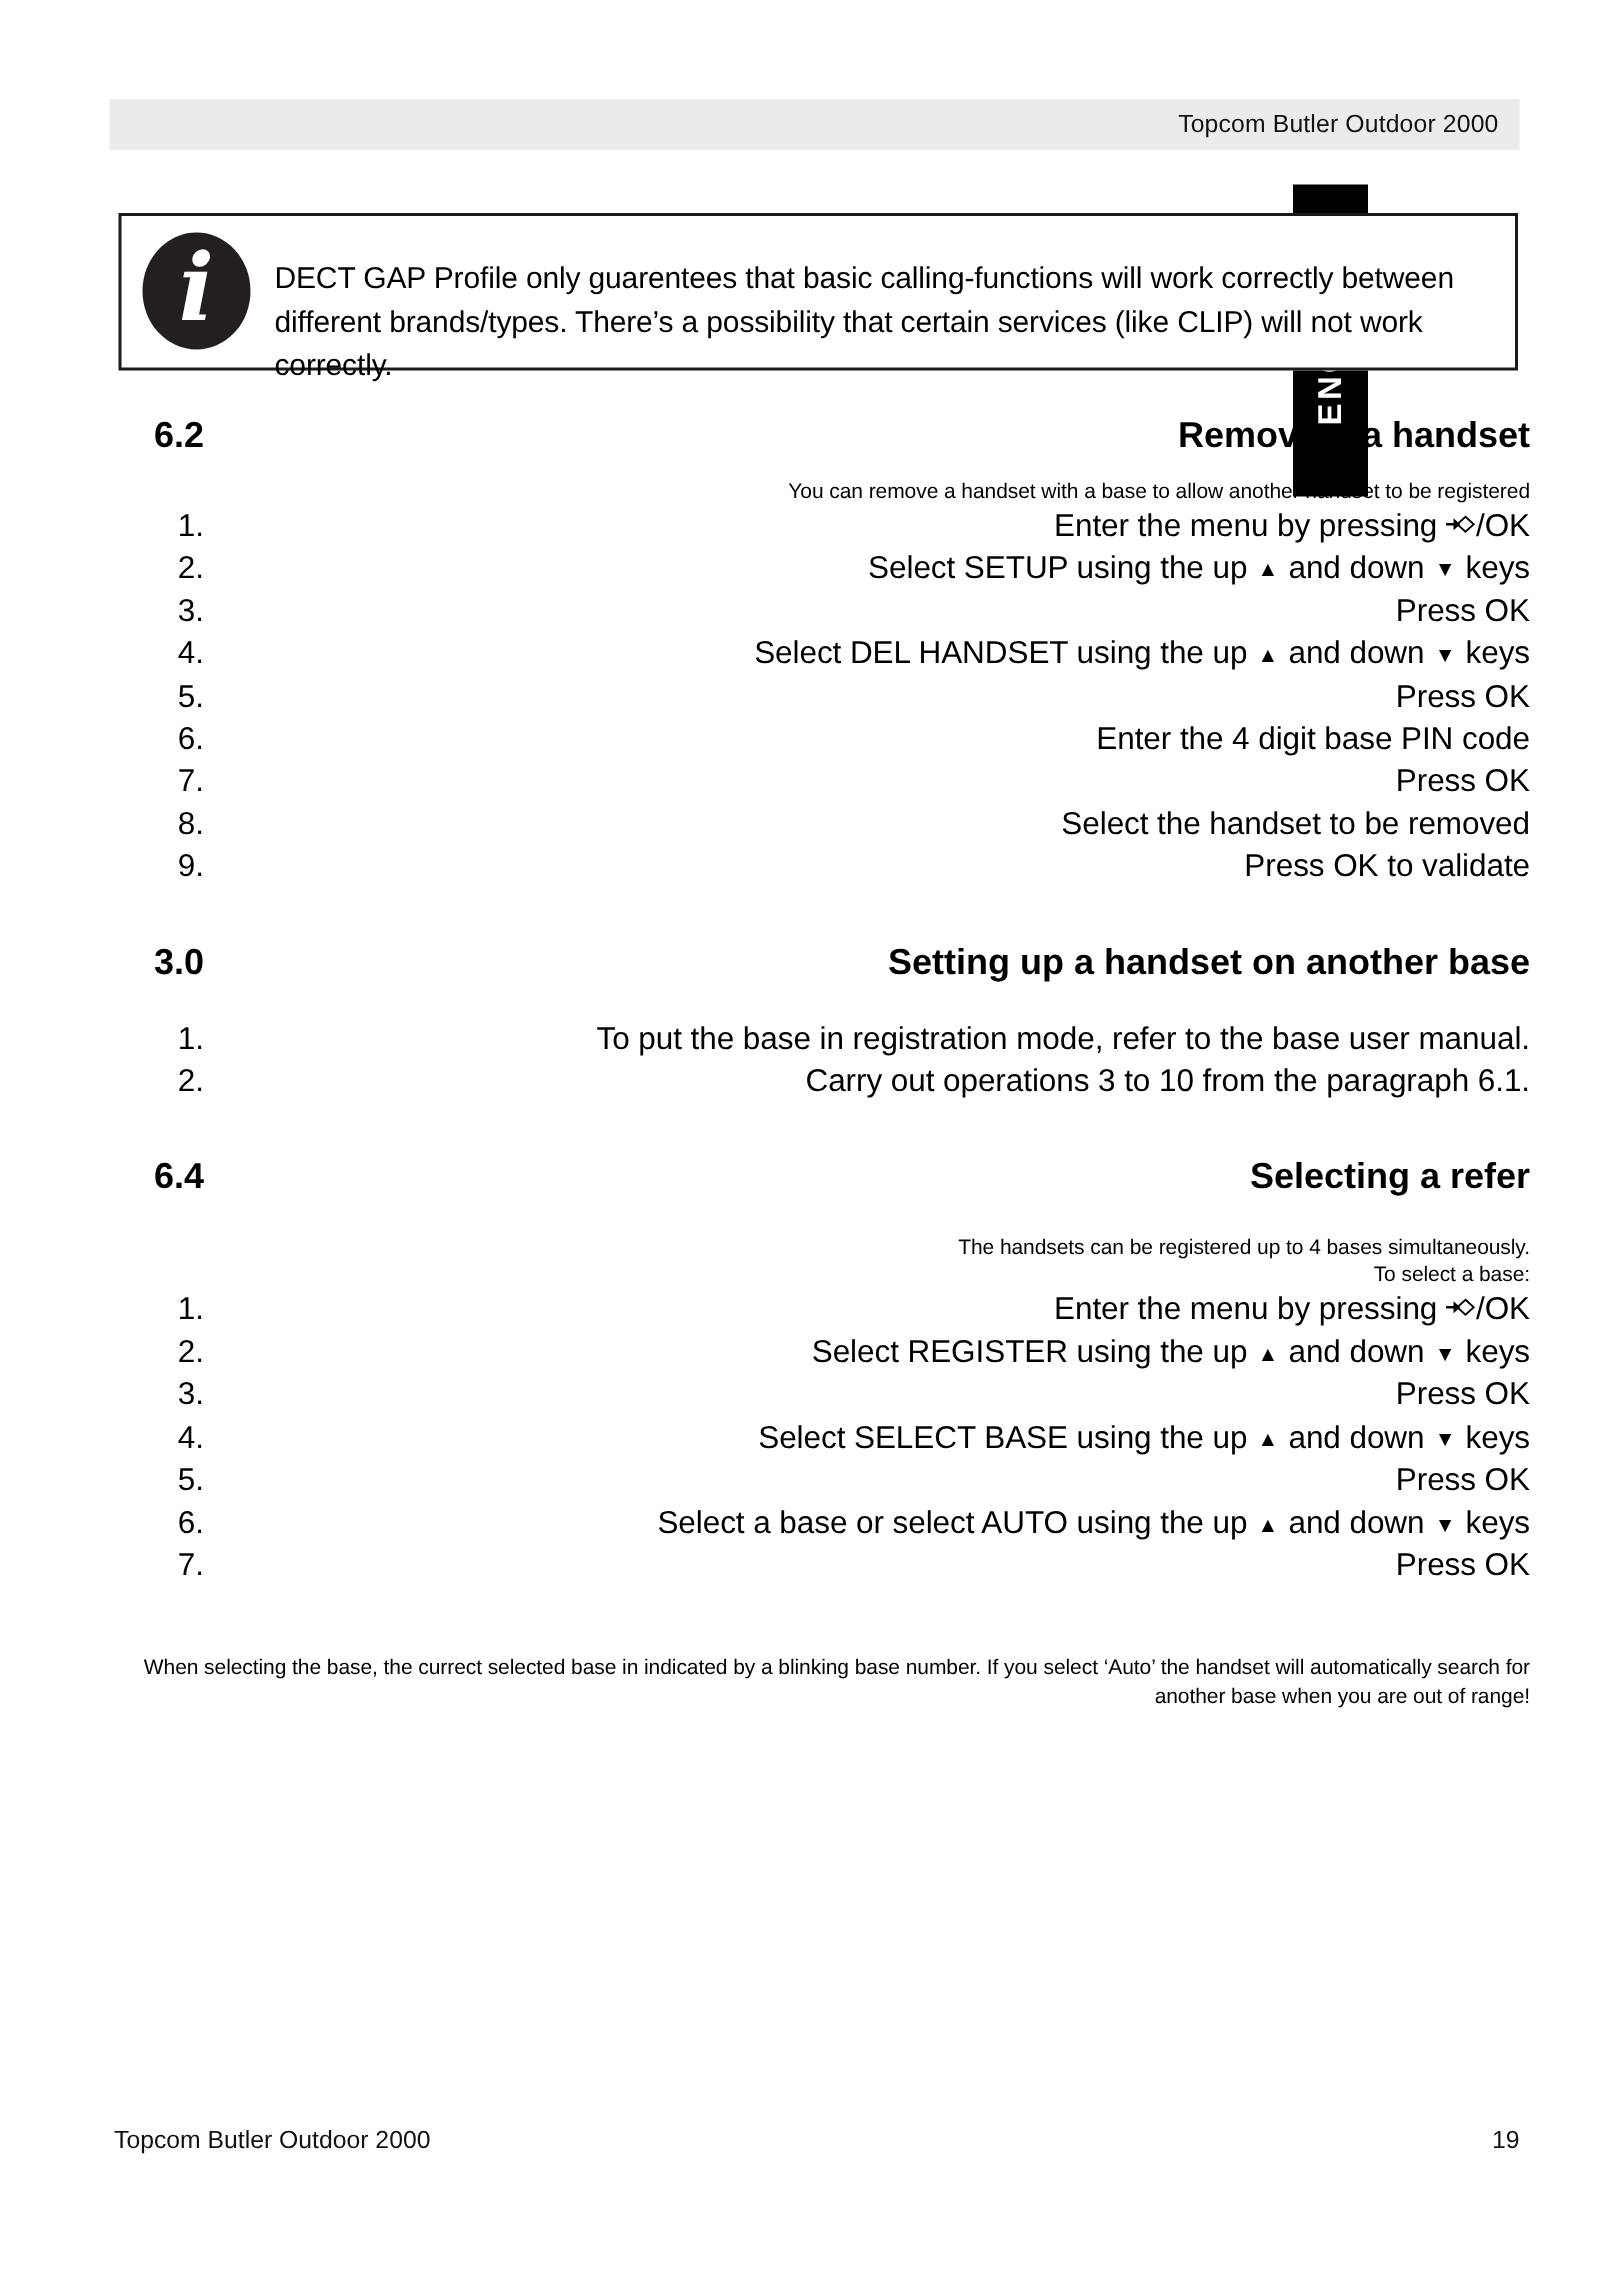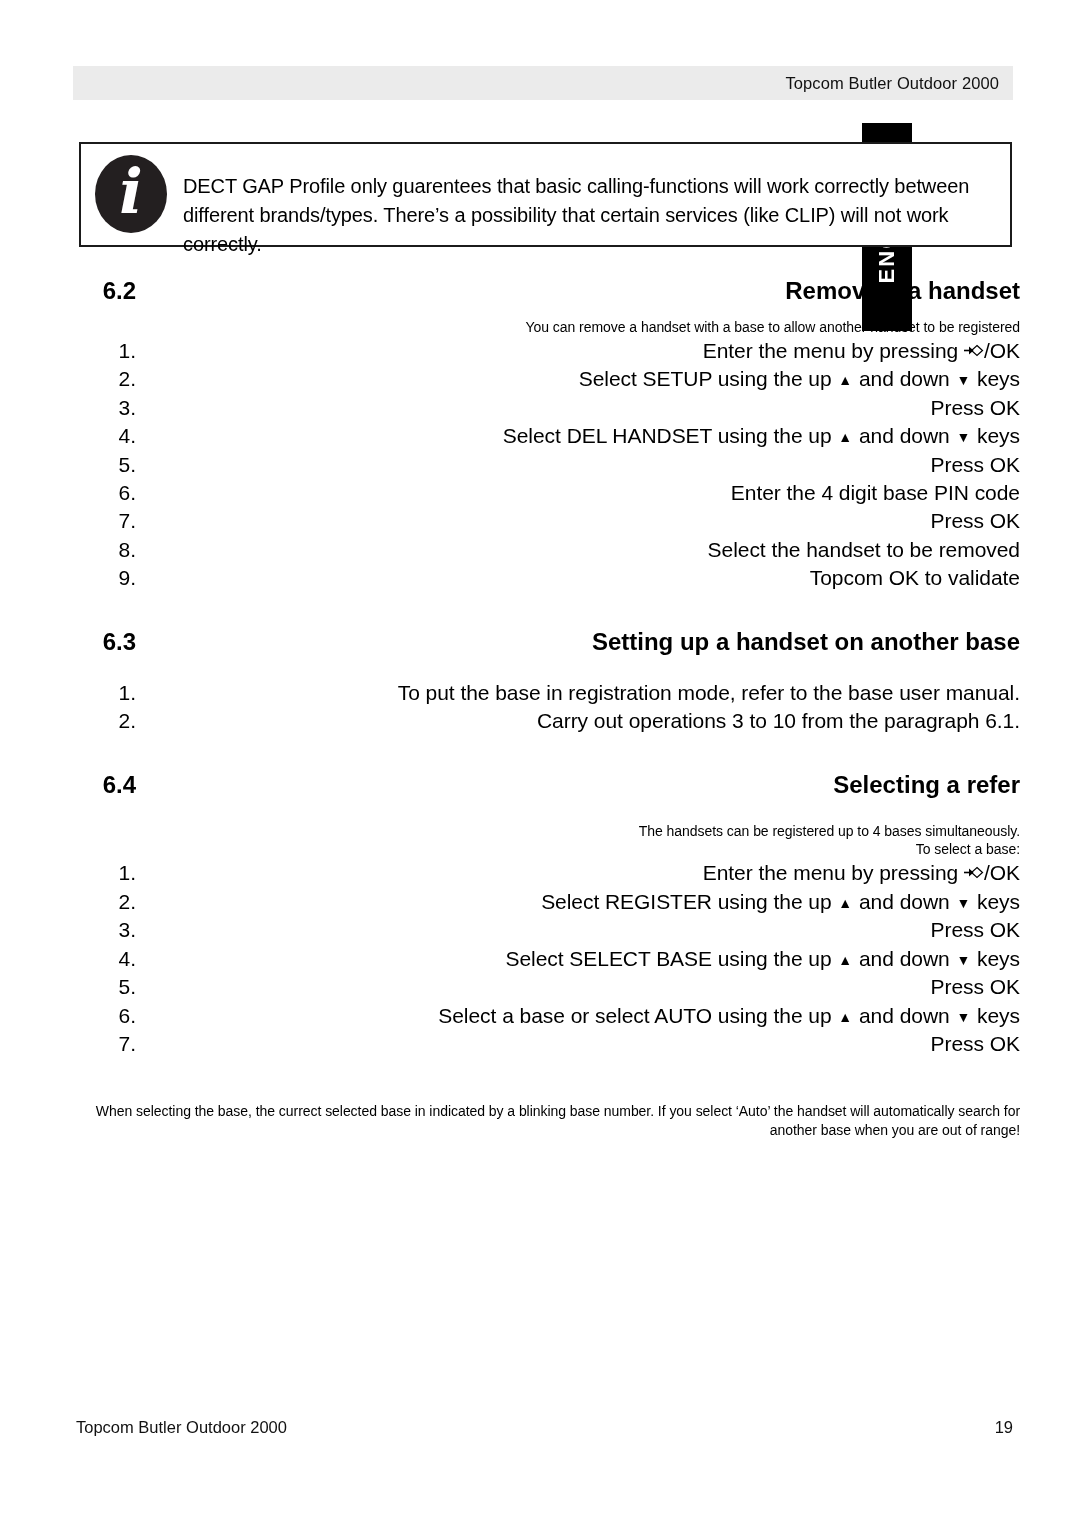--- a/index.html
+++ b/index.html
@@ -277,28 +277,28 @@
       <li>
         <span class="idx">7.</span>
         <span class="txt">Press OK</span>
       </li>
       <li>
         <span class="idx">8.</span>
         <span class="txt">Select the handset to be removed</span>
       </li>
       <li>
         <span class="idx">9.</span>
-        <span class="txt">Topcom OK to validate</span>
+        <span class="txt">Press OK to validate</span>
       </li>
     </ol>
 
     <div class="spacer-lg"></div>
 
     <h2 class="section-heading">
-      <span class="num">6.3</span>
+      <span class="num">3.0</span>
       <span class="ttl">Setting up a handset on another base</span>
     </h2>
     <div class="spacer-md"></div>
 
     <ol class="steps">
       <li>
         <span class="idx">1.</span>
         <span class="txt">To put the base in registration mode, refer to the base user manual.</span>
       </li>
       <li>

